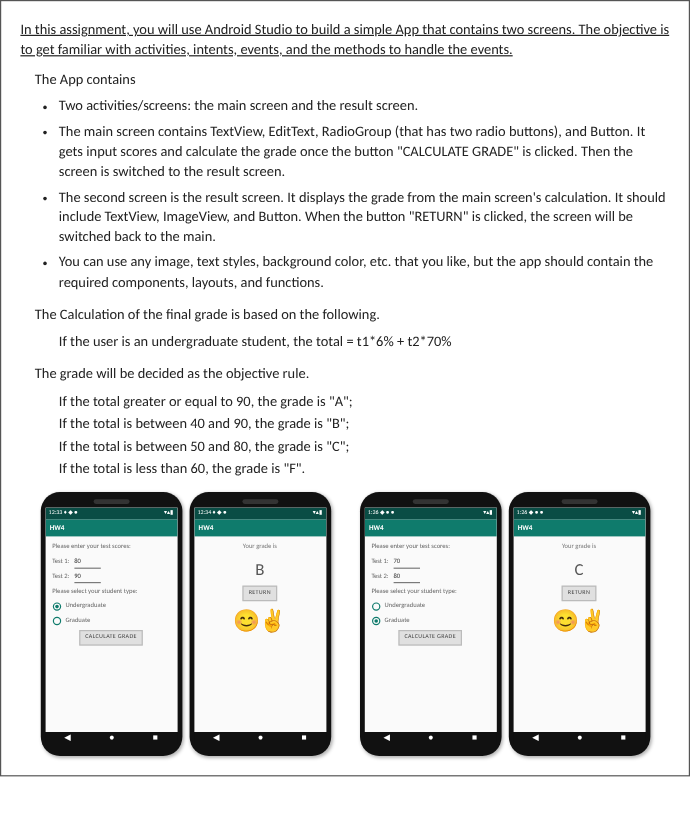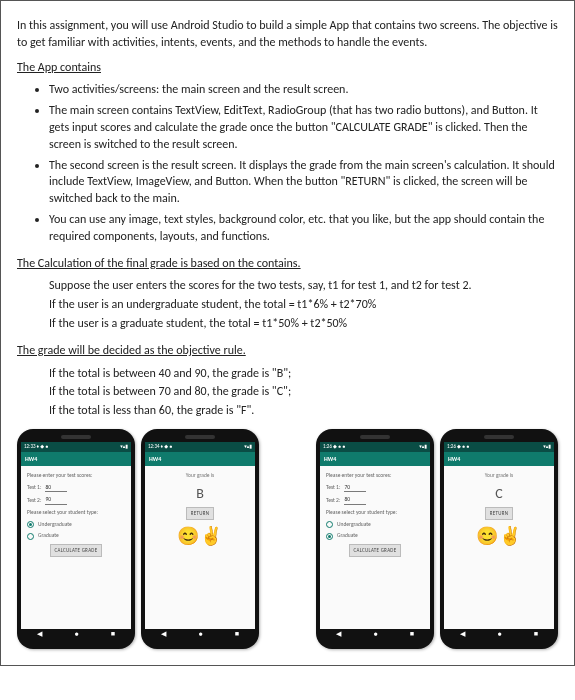--- a/index.html
+++ b/index.html
@@ -7,31 +7,31 @@
     padding: 16px;
     font-family: Calibri, Arial, sans-serif;
     font-size: 12px;
     color: #222;
     background: #fff;
     width: 575px;
     box-sizing: border-box;
     border: 1px solid #555;
     line-height: 1.4;
   }
-  .intro { margin-bottom: 8px; }
+  .intro { margin-bottom: 8px; text-decoration: underline; }
   ul { margin: 4px 0 10px 0; padding-left: 32px; }
   li { margin-bottom: 4px; }
-  .section-heading { margin: 6px 0; text-decoration: underline; }
+  .section-heading { margin: 6px 12px; }
   .indent { padding-left: 32px; margin: 4px 0 10px 0; }
   .indent div { margin-bottom: 2px; }
 
   
   .phone-row {
     display: flex;
-    justify-content: space-between;
+    justify-content: center;
     gap: 24px;
     margin-top: 10px;
   }
   .pair { display: flex; gap: 6px; }
   .phone {
     width: 118px;
     height: 220px;
     background: #111;
     border-radius: 16px;
     padding: 6px 4px 10px 4px;
@@ -128,31 +128,30 @@
 
 <div class="section-heading">The App contains</div>
 
 <ul>
   <li>Two activities/screens: the main screen and the result screen.</li>
   <li>The main screen contains TextView, EditText, RadioGroup (that has two radio buttons), and Button. It gets input scores and calculate the grade once the button "CALCULATE GRADE" is clicked. Then the screen is switched to the result screen.</li>
   <li>The second screen is the result screen. It displays the grade from the main screen's calculation. It should include TextView, ImageView, and Button. When the button "RETURN" is clicked, the screen will be switched back to the main.</li>
   <li>You can use any image, text styles, background color, etc. that you like, but the app should contain the required components, layouts, and functions.</li>
 </ul>
 
-<div class="section-heading">The Calculation of the final grade is based on the contains.</div>
+<div class="section-heading">The Calculation of the final grade is based on the following.</div>
 <div class="indent">
-  <div>Suppose the user enters the scores for the two tests, say, t1 for test 1, and t2 for test 2.</div>
   <div>If the user is an undergraduate student, the total = t1*6% + t2*70%</div>
-  <div>If the user is a graduate student, the total = t1*50% + t2*50%</div>
 </div>
 
 <div class="section-heading">The grade will be decided as the objective rule.</div>
 <div class="indent">
+  <div>If the total greater or equal to 90, the grade is "A";</div>
   <div>If the total is between 40 and 90, the grade is "B";</div>
-  <div>If the total is between 70 and 80, the grade is "C";</div>
+  <div>If the total is between 50 and 80, the grade is "C";</div>
   <div>If the total is less than 60, the grade is "F".</div>
 </div>
 
 <div class="phone-row">
 
   <div class="pair">
 
     <div class="phone">
       <div class="notch"></div>
       <div class="screen">

